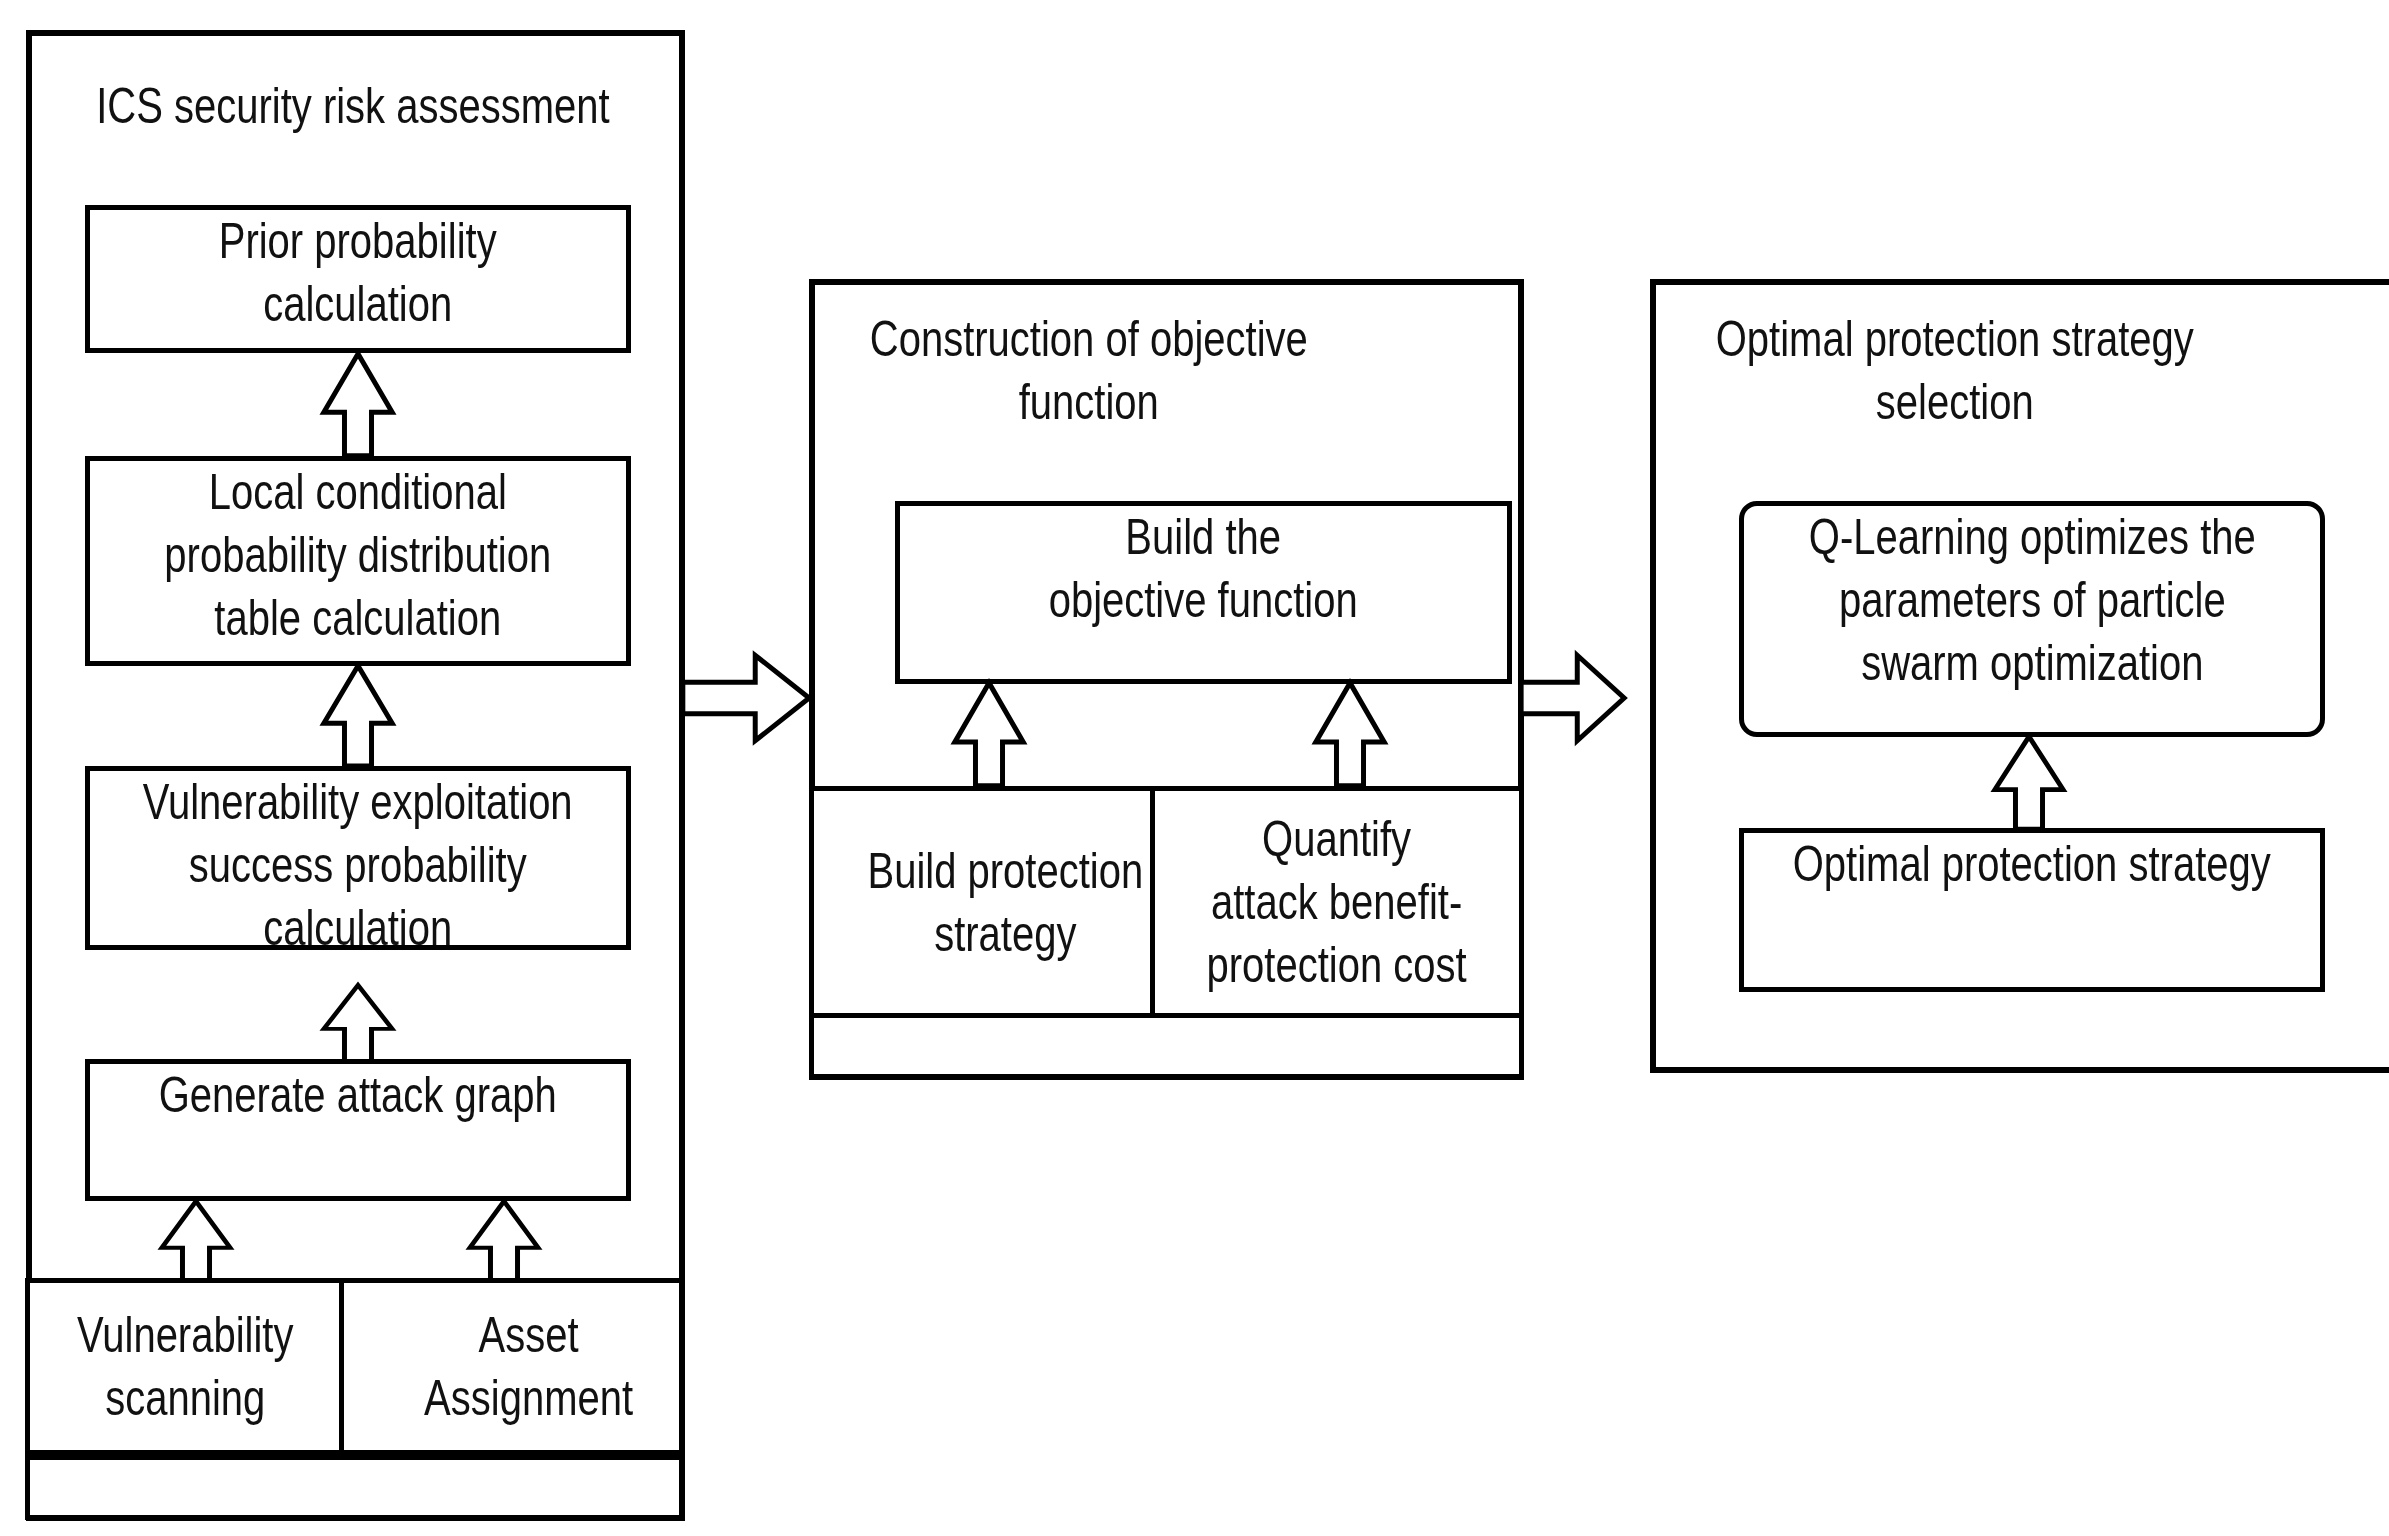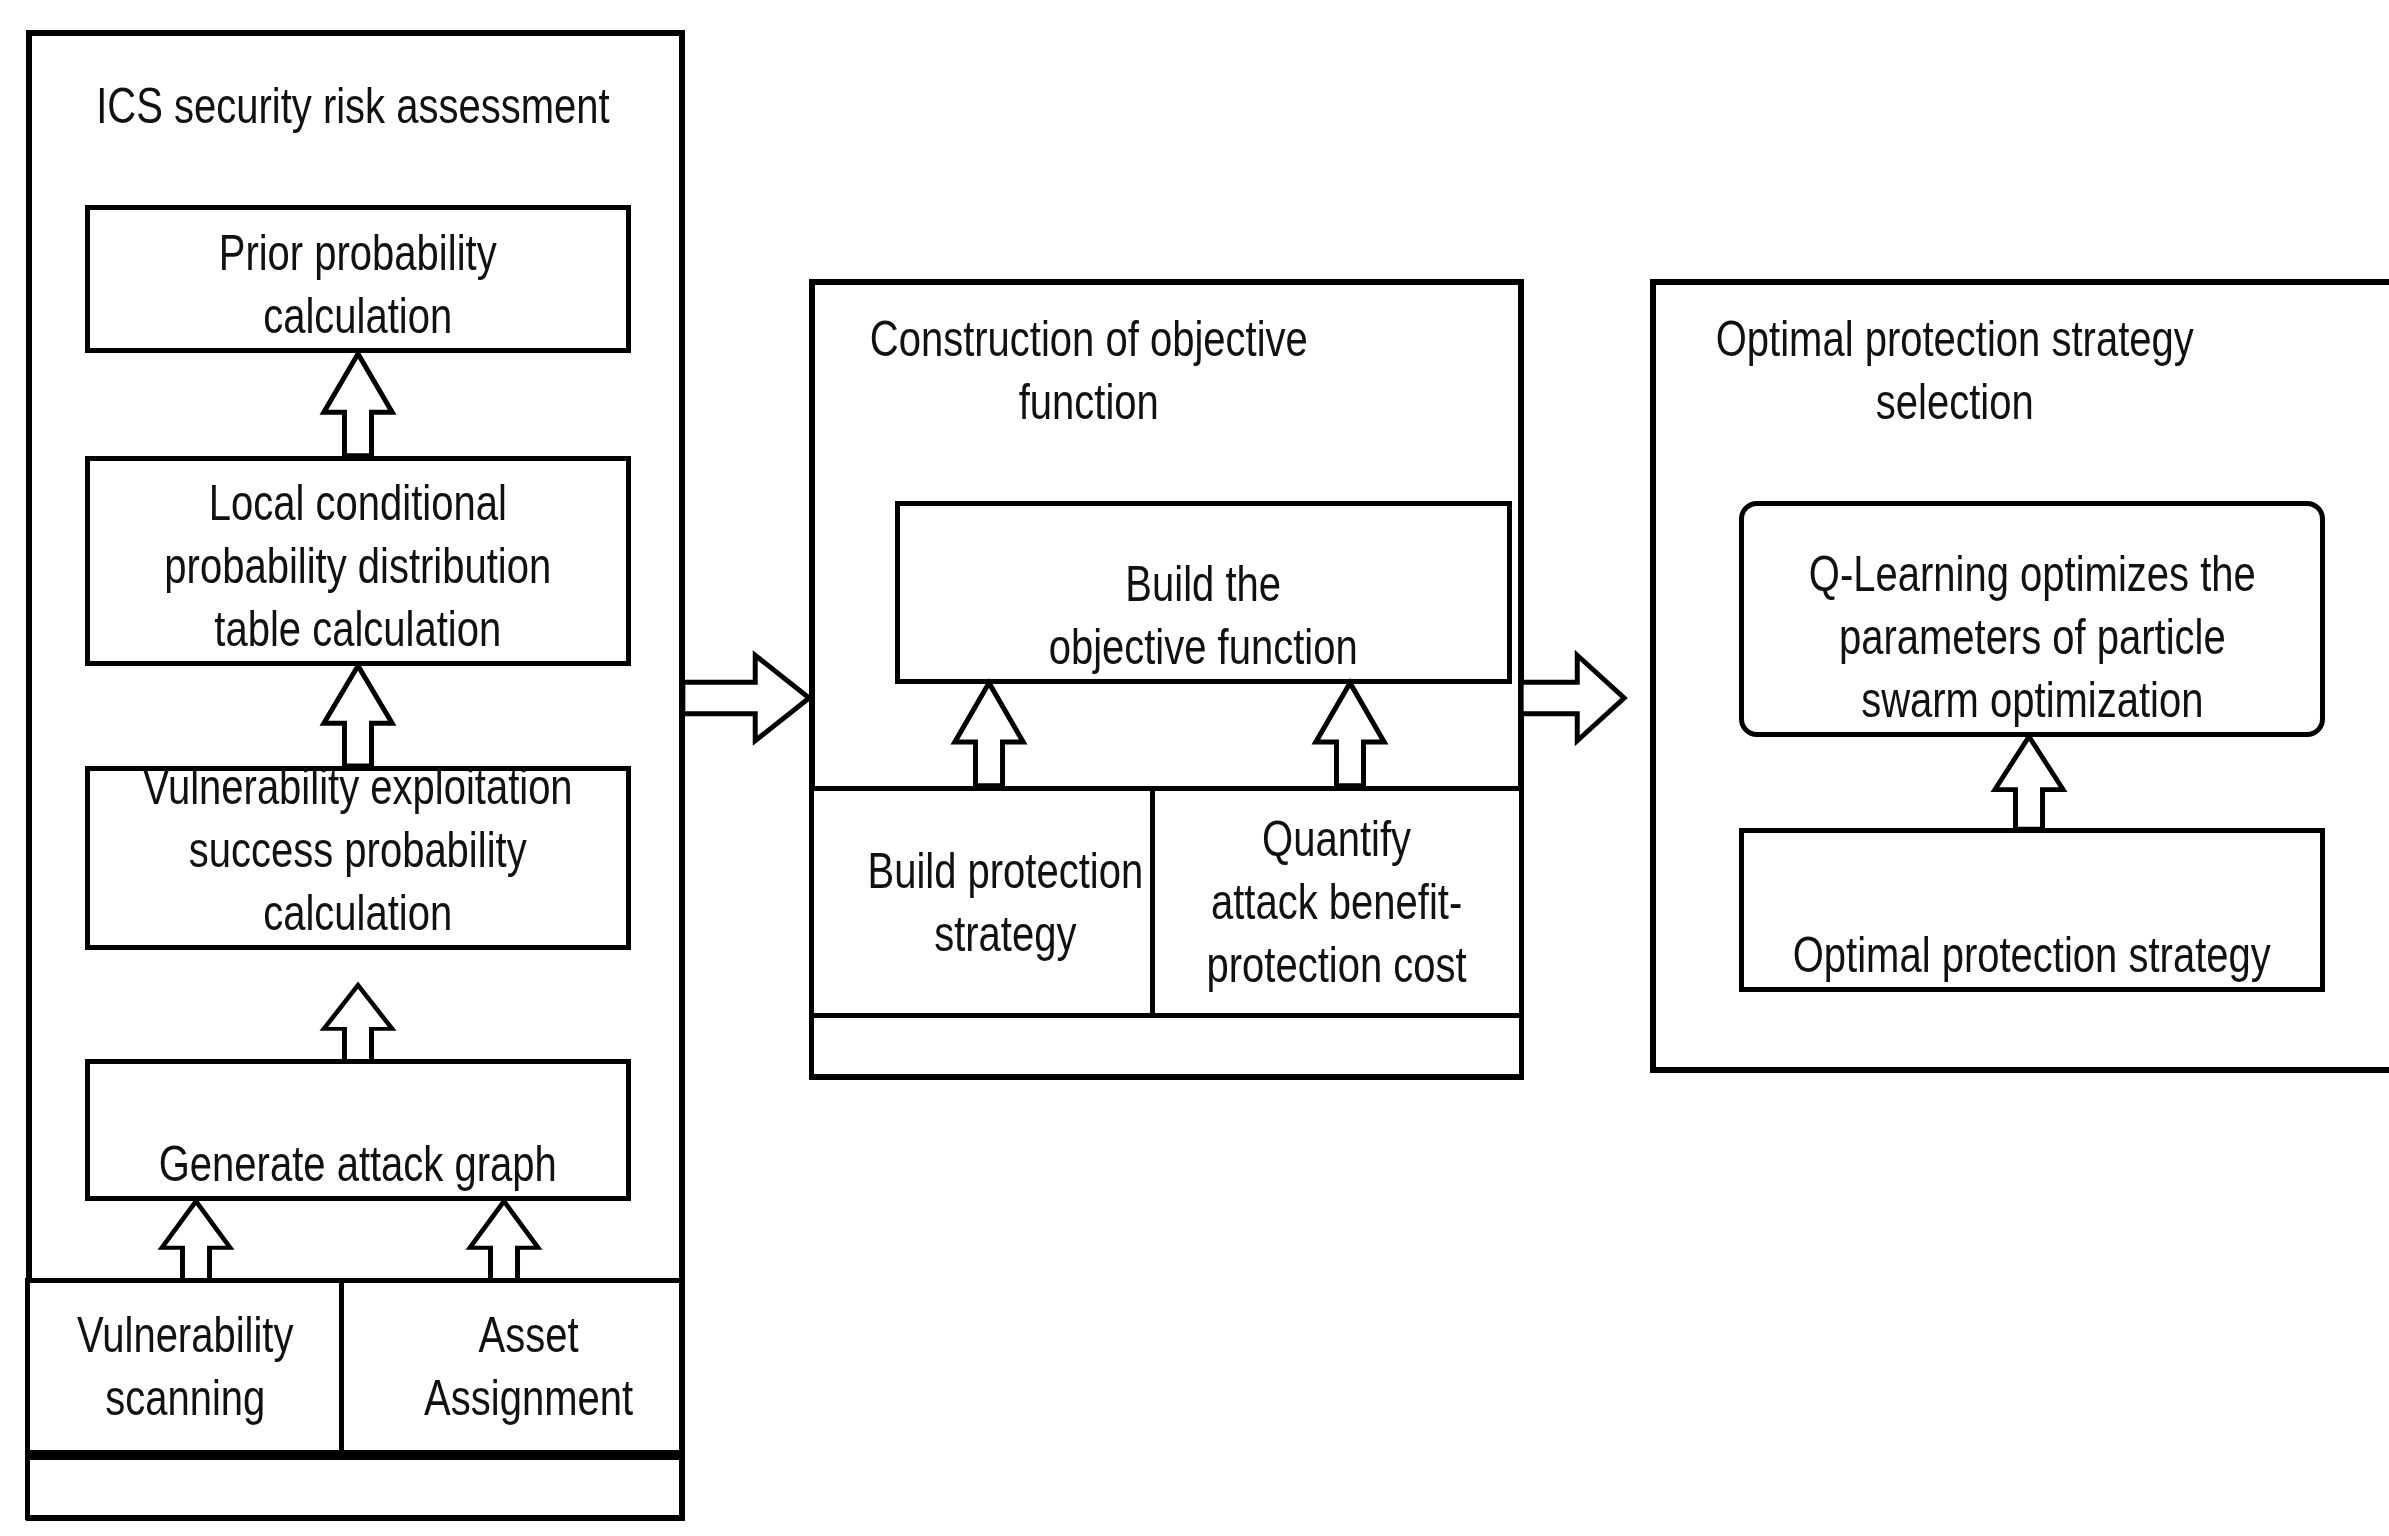--- a/index.html
+++ b/index.html
@@ -16,21 +16,21 @@
     border: 6.4px solid #000000;
     background: #ffffff;
     box-sizing: border-box;
   }
   .box {
     position: absolute;
     border: 5px solid #000000;
     background: #ffffff;
     box-sizing: border-box;
     display: flex;
-    align-items: flex-end;
+    align-items: flex-start;
     justify-content: center;
     text-align: center;
   }
   .title {
     position: absolute;
     display: flex;
     align-items: center;
     text-align: center;
   }
   .row {

